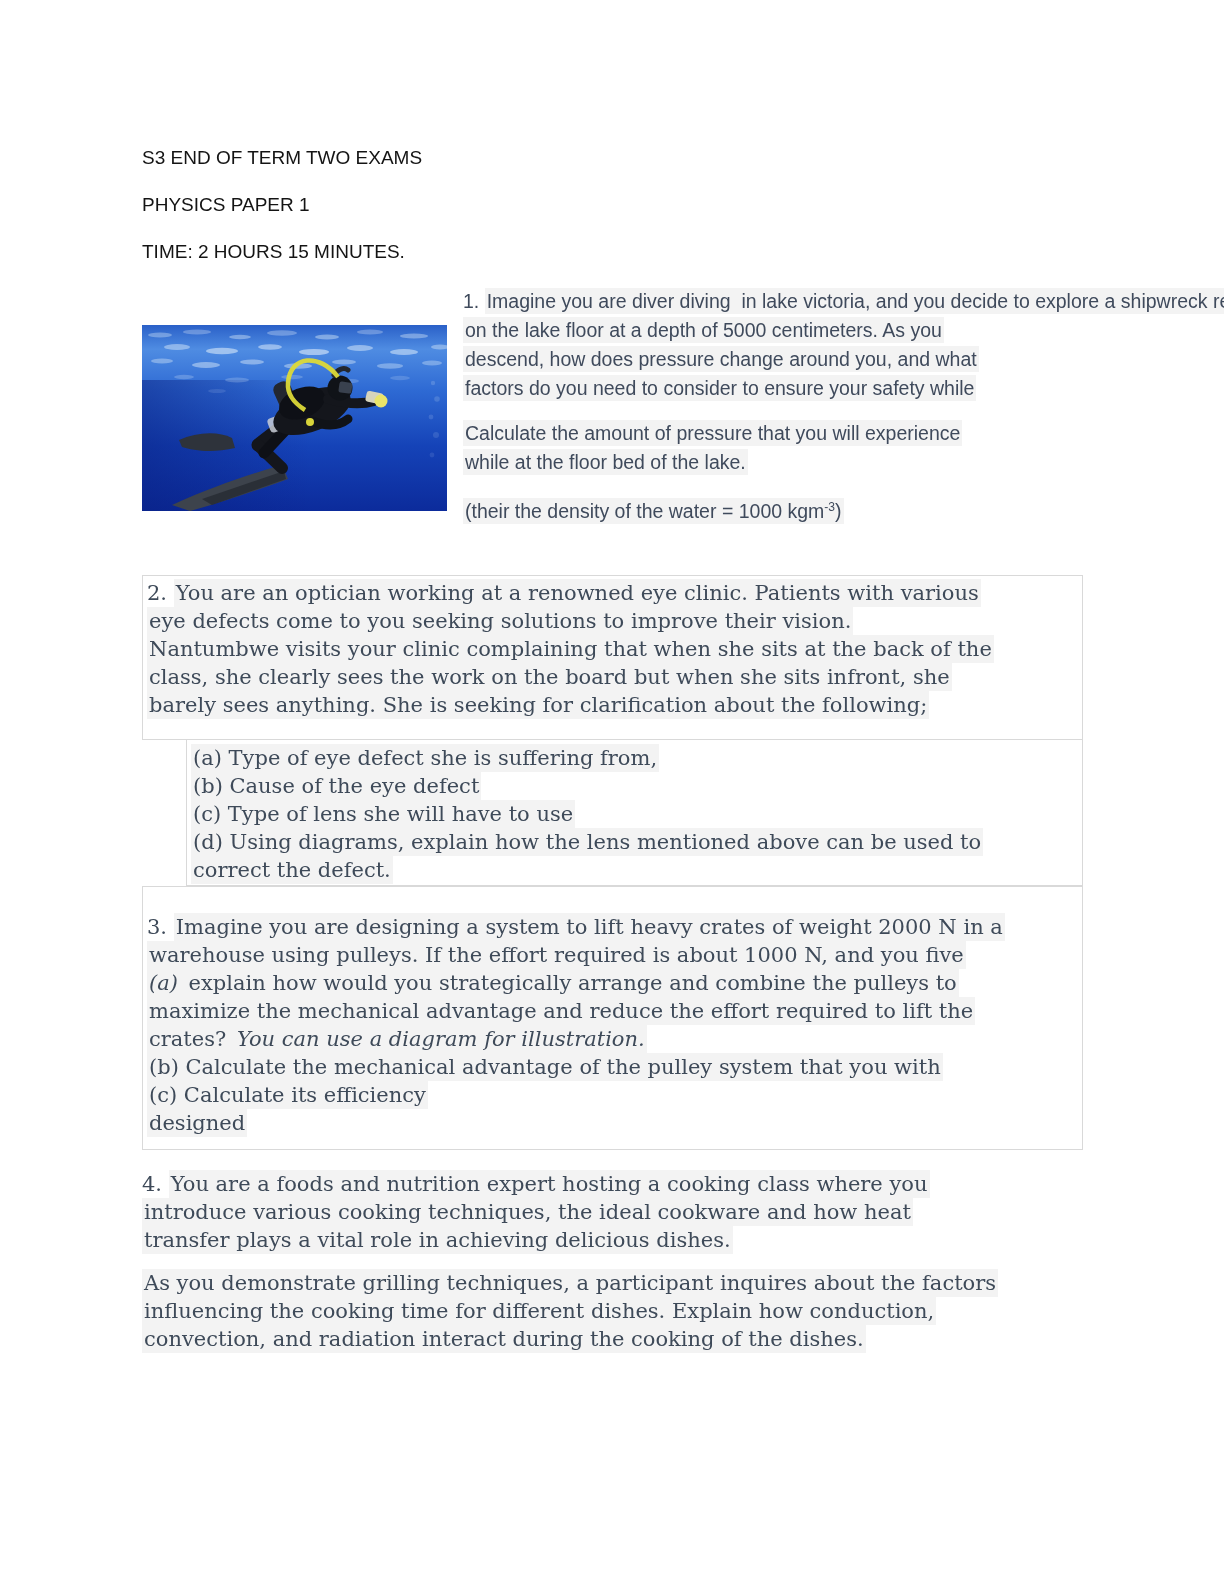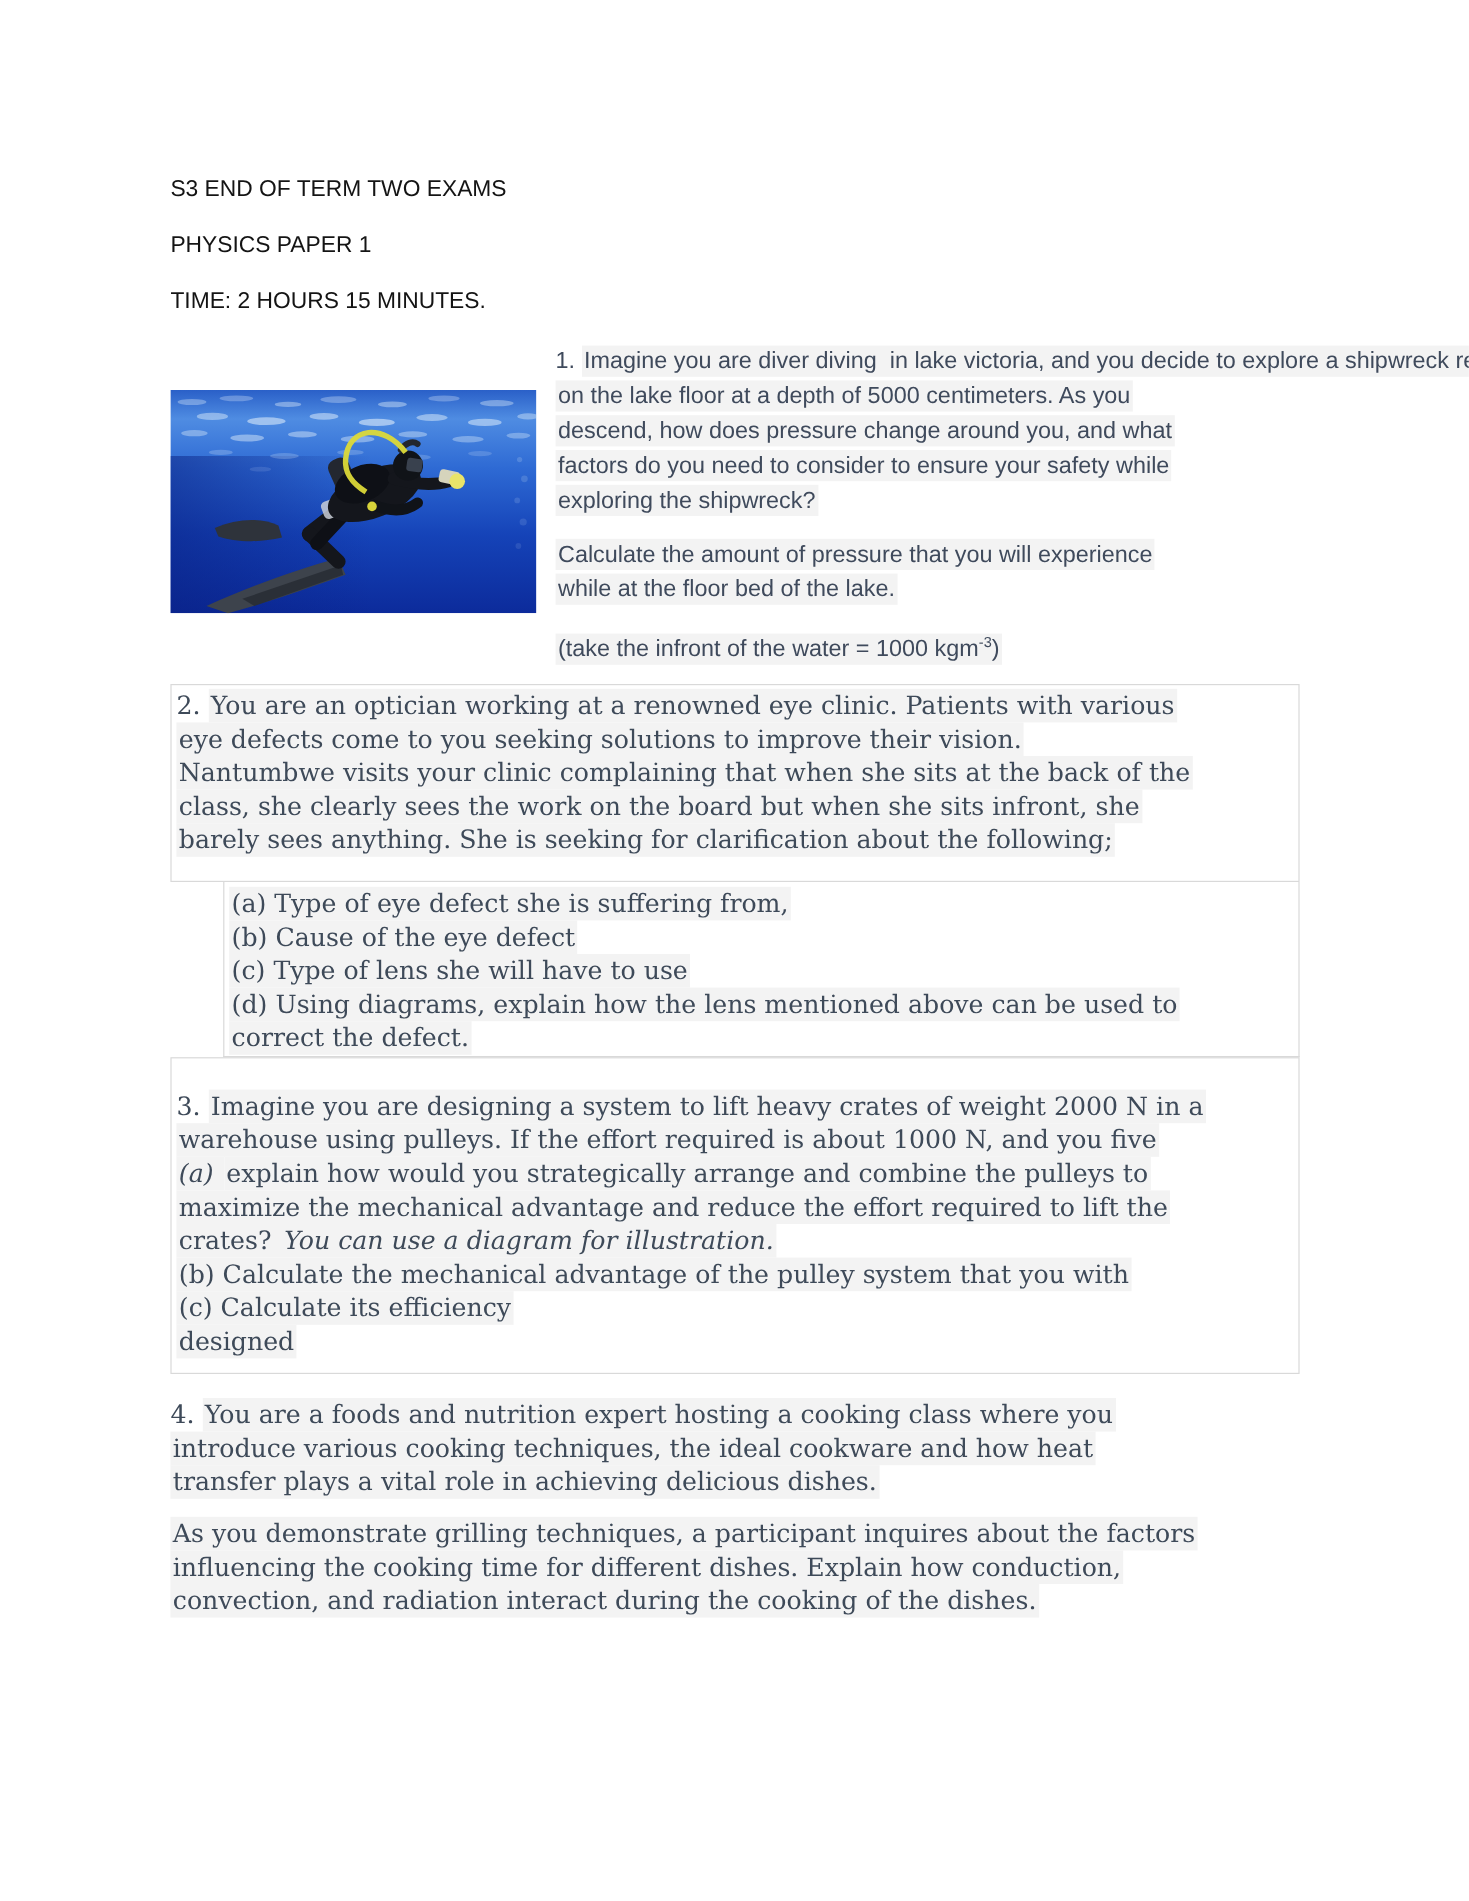--- a/index.html
+++ b/index.html
@@ -17,21 +17,21 @@
   .nh{background:transparent;padding:2px 0;}
   .it{font-style:italic;}
   .sans-block{font-family:"Liberation Sans",sans-serif;font-size:19.5px;line-height:29px;color:var(--ink-sans);}
   .serif-block{font-family:"DejaVu Serif",serif;font-size:21px;line-height:28px;color:var(--ink-serif);}
   .q1{margin-top:19px;}
   .q1:after{content:"";display:block;clear:both;}
   .diver-img{float:left;width:305px;height:186px;margin:38px 16px 30px 0;display:block;}
   .q1-p2{margin-top:16px;}
   .q1-p3{margin-top:15px;}
   .q1-p3 sup{font-size:0.62em;vertical-align:super;}
-  .boxA{margin-top:14px;border:1px solid var(--border);padding:3px 4px 20px 4px;}
+  .boxA{margin-top:34px;border:1px solid var(--border);padding:3px 4px 20px 4px;}
   .boxB{margin-left:44px;border:1px solid var(--border);border-top:none;padding:4px 4px 1px 4px;}
   .boxC{border:1px solid var(--border);padding:26px 4px 12px 4px;}
   .q4{margin-top:20px;}
   .q4-p2{margin-top:15px;}
 </style>
 </head>
 <body style="--hl: #f3f3f3; --ink-serif: #3e4a59; --ink-sans: #3f4a5c; --ink-head: #141414; --border: #d9d9d9;">
 
 <div class="page">
 
@@ -116,28 +116,27 @@
         <path d="M196,52 C178,28 148,30 146,58 C145,70 152,78 163,85" fill="none" stroke="#dcd938" stroke-width="4.5" opacity="0.95"></path>
         <circle cx="168" cy="97" r="4" fill="#d8d43a"></circle>
       </g>
     </svg>
 
     <div>
         <div class="tl"><span class="nh">1. </span><span class="hl">Imagine you are diver diving  in lake victoria, and you decide to explore a shipwreck resting</span></div>
         <div class="tl"><span class="hl">on the lake floor at a depth of 5000 centimeters. As you</span></div>
         <div class="tl"><span class="hl">descend, how does pressure change around you, and what</span></div>
         <div class="tl"><span class="hl">factors do you need to consider to ensure your safety while</span></div>
-        <div class="tl"><span class="hl">exploring the shipwreck?</span></div>
       </div>
     <div class="q1-p2">
         <div class="tl"><span class="hl">Calculate the amount of pressure that you will experience</span></div>
         <div class="tl"><span class="hl">while at the floor bed of the lake.</span></div>
       </div>
     <div class="q1-p3">
-      <div class="tl"><span class="hl"><span>(take the infront of the water = 1000 kgm</span><sup>-3</sup><span>)</span></span></div>
+      <div class="tl"><span class="hl"><span>(their the density of the water = 1000 kgm</span><sup>-3</sup><span>)</span></span></div>
     </div>
   </div>
 
   <div class="boxA serif-block">
       <div class="tl"><span class="nh">2. </span><span class="hl">You are an optician working at a renowned eye clinic. Patients with various</span></div>
       <div class="tl"><span class="hl">eye defects come to you seeking solutions to improve their vision.</span></div>
       <div class="tl"><span class="hl">Nantumbwe visits your clinic complaining that when she sits at the back of the</span></div>
       <div class="tl"><span class="hl">class, she clearly sees the work on the board but when she sits infront, she</span></div>
       <div class="tl"><span class="hl">barely sees anything. She is seeking for clarification about the following;</span></div>
     </div>

